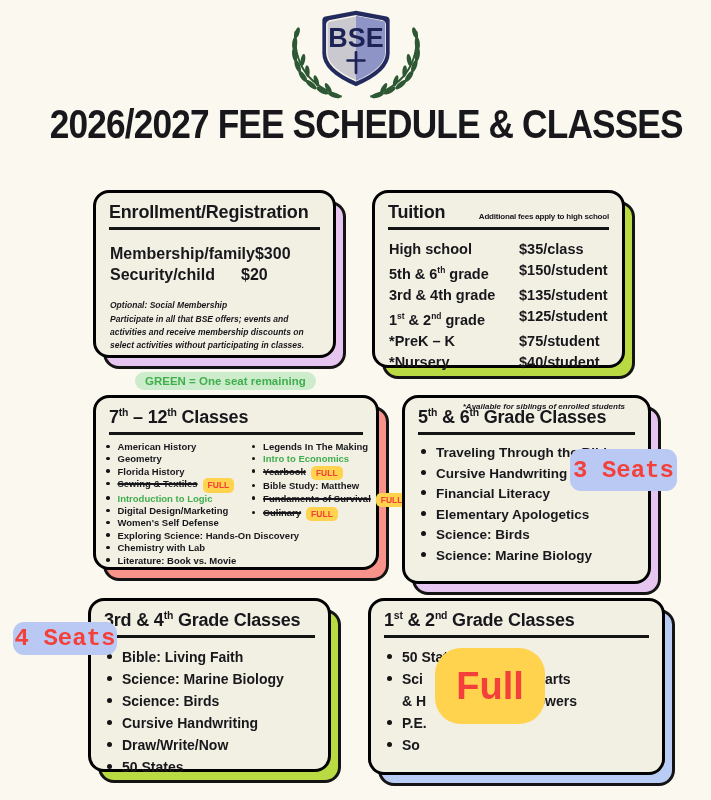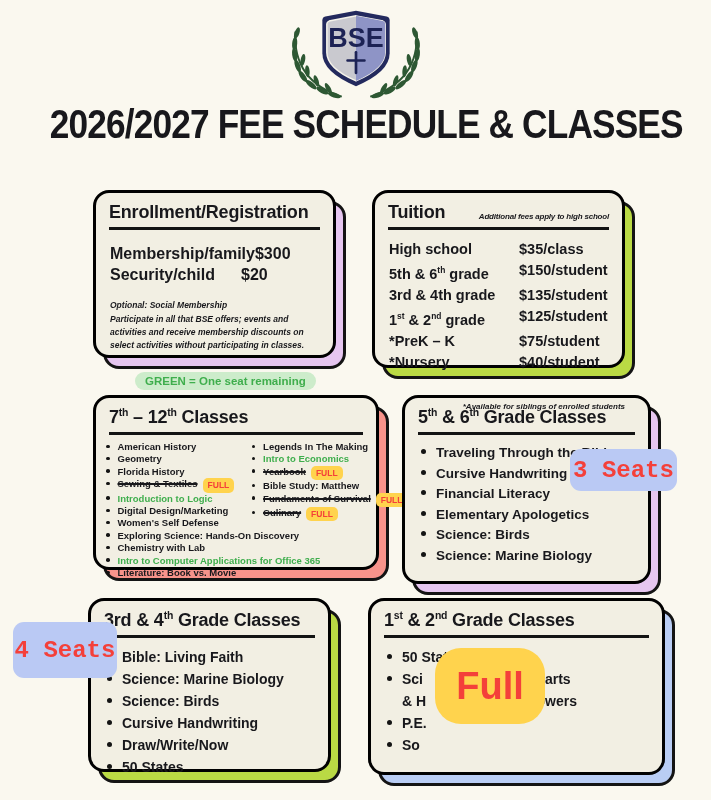--- a/index.html
+++ b/index.html
@@ -40,21 +40,21 @@
   .sh-blue     { --sh: var(--c-shadow_blue); }
 
   .card-head {
     margin:9px 13px 0; padding-bottom:4px;
     border-bottom:3.5px solid #141414;
     font-size:18px; font-weight:bold; letter-spacing:-0.2px;
   }
   .card-head sup, .item-label sup, .t-label sup { font-size:58%; }
 
   .tuition-head { display:flex; align-items:flex-end; justify-content:space-between; }
-  .tuition-note { font-size:8px; font-style:italic; font-weight:bold; padding-bottom:2px; }
+  .tuition-note { font-size:8px; font-weight:bold; padding-bottom:2px; }
 
   
   .enroll-body { margin:13px 14px 0; }
   .fee-row { display:grid; grid-template-columns:1fr 78px; font-size:16px; font-weight:bold; line-height:21px; }
   .optional-title { margin-top:15px; font-size:8.5px; font-style:italic; font-weight:bold; }
   .optional-body  { margin-top:3px; font-size:8.5px; font-style:italic; font-weight:bold; line-height:1.5; width:95%; }
 
   
   .tuition-body { margin:9px 14px 0; }
   .t-row { display:grid; grid-template-columns:130px 1fr; font-size:14.5px; font-weight:bold; line-height:21px; }
@@ -101,21 +101,21 @@
   .siblings-note {
     position:absolute; right:86px; top:378px;
     font-size:8px; font-style:italic; font-weight:bold; z-index:6;margin-top:24px;
   }
   .seats-badge {
     position:absolute; display:flex; align-items:center; justify-content:center;
     background:var(--c-seats_badge_bg,#bac9f4); color:var(--c-badge_red,#f4403a);
     font-weight:bold; font-size:24px; border-radius:11px; z-index:6;font-family:Liberation Mono, monospace;
   }
   .badge-3seats { left:570px; top:449px; width:107px; height:42px; }
-  .badge-4seats { left:13px;  top:622px; width:104px; height:56px; }
+  .badge-4seats { left:13px;  top:622px; width:104px; height:33px; }
   .badge-full-large {
     position:absolute; left:435px; top:648px; width:110px; height:76px;
     display:flex; align-items:center; justify-content:center;
     background:var(--c-full_badge_bg,#ffd34d); color:var(--c-badge_red,#f4403a);
     font-weight:bold; font-size:38px; border-radius:26px; z-index:6;
   }
 
   
   .card-enroll  { left:93px;  top:190px; width:243px; height:168px; }
   .card-tuition { left:372px; top:190px; width:253px; height:178px; }
@@ -320,25 +320,20 @@
         <span class="item-label">Exploring Science: Hands-On Discovery</span>
 
       </li>
 
       <li>
         <span class="bullet"></span>
         <span class="item-label">Chemistry with Lab</span>
 
       </li>
 
-      <li>
-        <span class="bullet"></span>
-        <span class="item-label green">Intro to Computer Applications for Office 365</span>
-
-      </li>
 
       <li>
         <span class="bullet"></span>
         <span class="item-label">Literature: Book vs. Movie</span>
 
       </li>
     </ul>
 </section>
 
 <section class="card card-g56 g56 sh-lavender">

